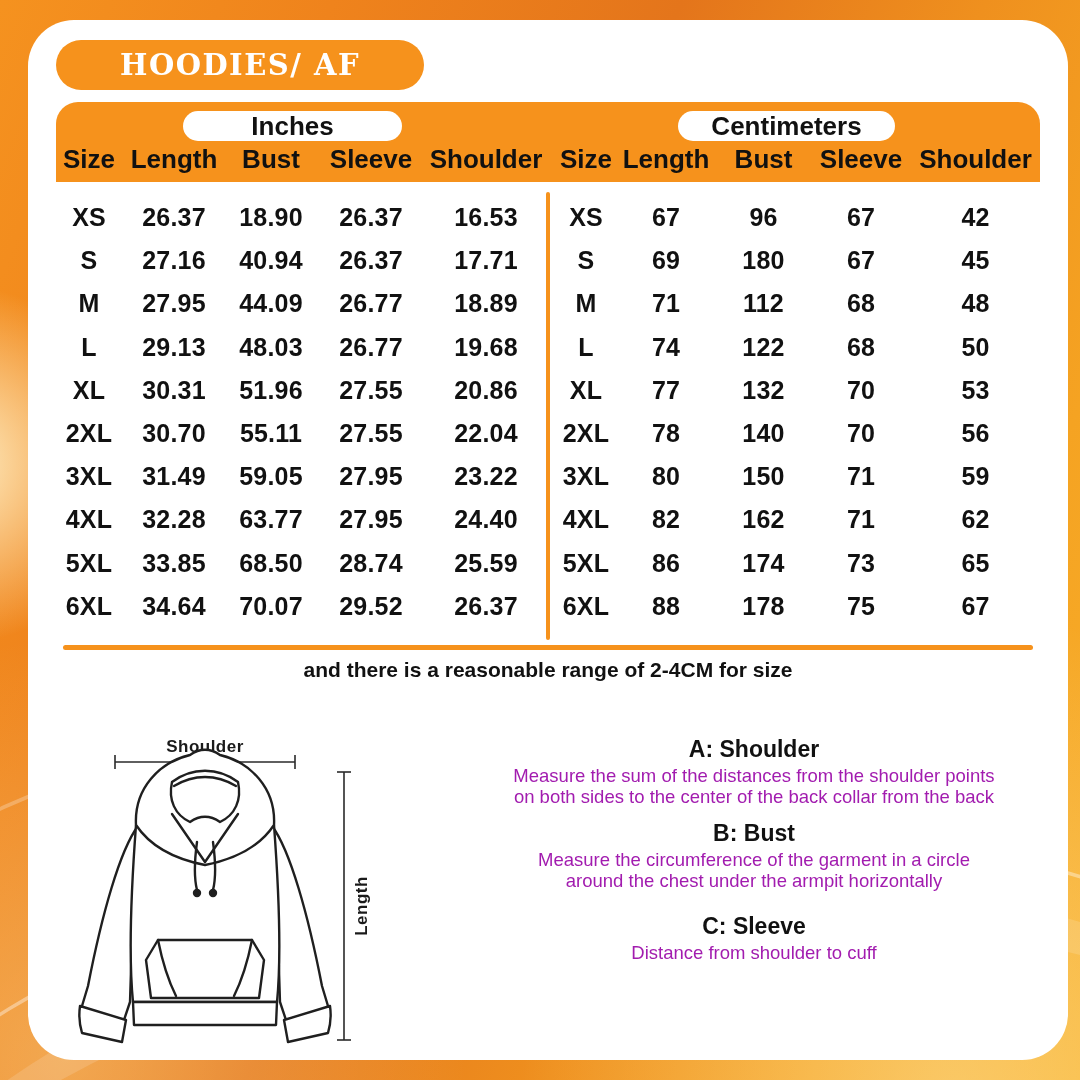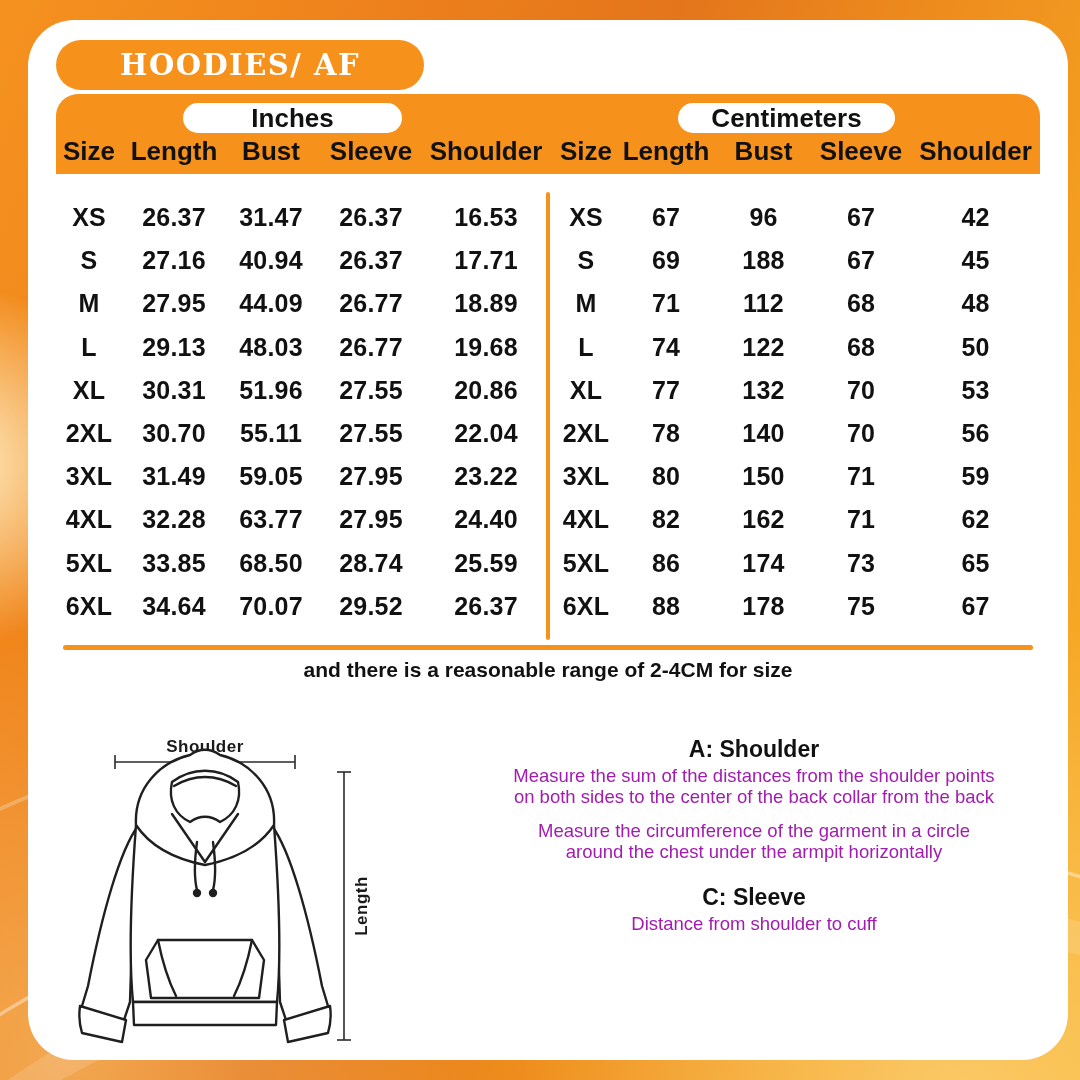--- a/index.html
+++ b/index.html
@@ -26,21 +26,21 @@
 
   .badge {
     position:absolute; left:28px; top:20px; width:368px; height:50px;
     background:#F6921C; border-radius:25px;
     display:flex; align-items:center; justify-content:center;
     color:#fff; font-family:"DejaVu Serif", serif; font-weight:bold;
     font-size:29px; letter-spacing:1.5px;
   }
 
   .thead {
-    position:absolute; left:28px; top:74px; width:984px; height:80px;
+    position:absolute; left:28px; top:82px; width:984px; height:80px;
     background:#F6921C; border-radius:22px 22px 0 0;
   }
   .pill {
     position:absolute; top:9px; height:30px; background:#fff; border-radius:15px;
     display:flex; align-items:center; justify-content:center;
     font-size:26px; font-weight:700;
   }
   .pill.inches { left:127px; width:219px; }
   .pill.cm     { left:622px; width:217px;text-align:center; }
 
@@ -109,21 +109,21 @@
       <div>Length</div>
       <div>Bust</div>
       <div>Sleeve</div>
       <div>Shoulder</div>
     </div>
   </div>
 
   <div class="tbody grid-in left">
       <div>XS</div>
       <div>26.37</div>
-      <div>31.47</div>
+      <div>18.90</div>
       <div>26.37</div>
       <div>16.53</div>
       <div>S</div>
       <div>27.16</div>
       <div>40.94</div>
       <div>26.37</div>
       <div>17.71</div>
       <div>M</div>
       <div>27.95</div>
       <div>44.09</div>
@@ -166,21 +166,21 @@
       <div>26.37</div>
     </div>
   <div class="tbody grid-cm right">
       <div>XS</div>
       <div>67</div>
       <div>96</div>
       <div>67</div>
       <div>42</div>
       <div>S</div>
       <div>69</div>
-      <div>188</div>
+      <div>180</div>
       <div>67</div>
       <div>45</div>
       <div>M</div>
       <div>71</div>
       <div>112</div>
       <div>68</div>
       <div>48</div>
       <div>L</div>
       <div>74</div>
       <div>122</div>
@@ -257,20 +257,21 @@
     </g>
   </svg>
 
   <div class="notes">
     <div class="note">
       <h3>A: Shoulder</h3>
       <p>Measure the sum of the distances from the shoulder points
 on both sides to the center of the back collar from the back</p>
     </div>
     <div class="note gap-lg">
+      <h3>B: Bust</h3>
       <p>Measure the circumference of the garment in a circle
 around the chest under the armpit horizontally</p>
     </div>
     <div class="note gap-lg">
       <h3>C: Sleeve</h3>
       <p>Distance from shoulder to cuff</p>
     </div>
   </div>
 
 </div>

